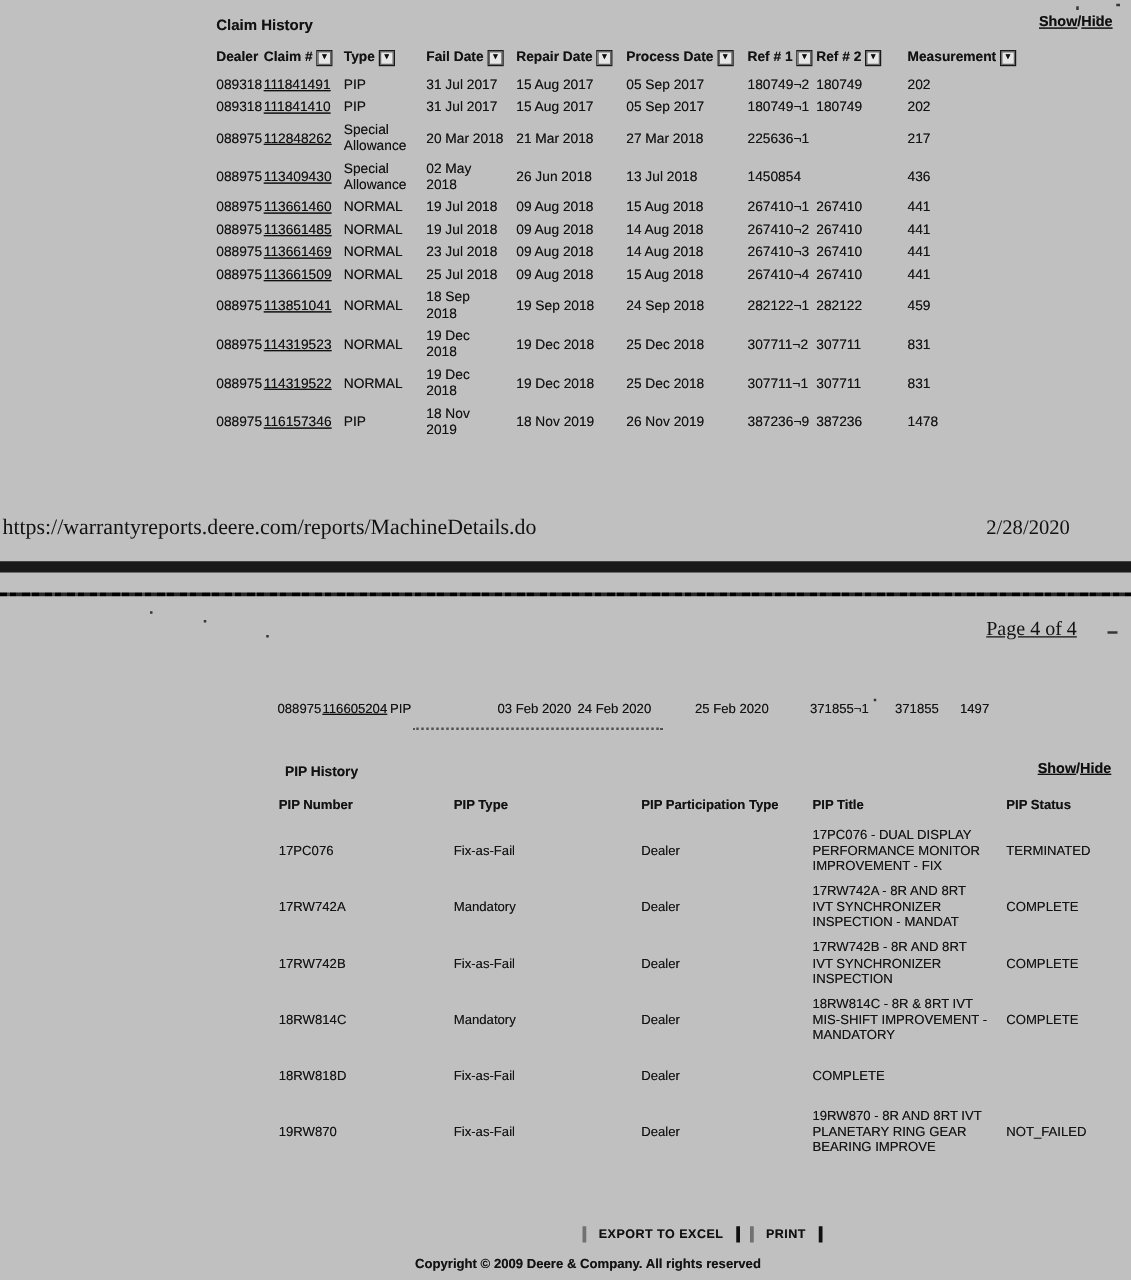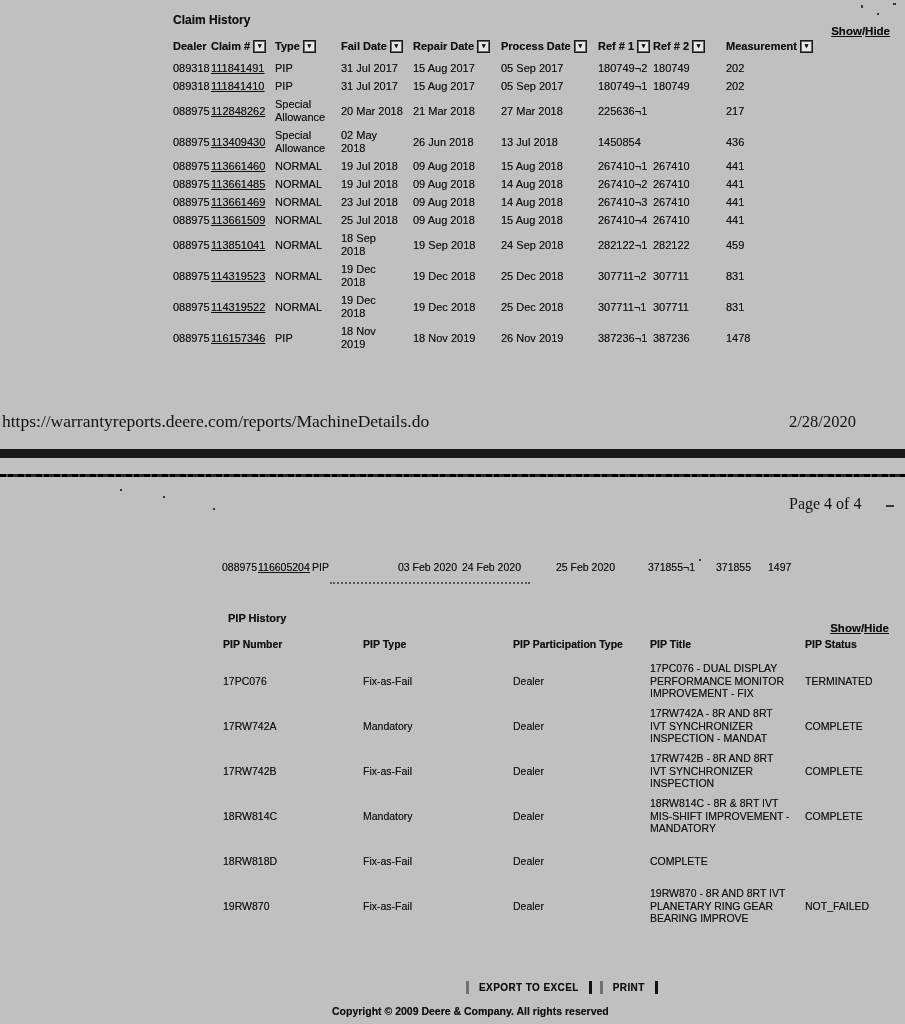--- a/index.html
+++ b/index.html
@@ -33,33 +33,33 @@
   #claim-row-cont .cell{font-size:10.5px;line-height:13px;}
 
   
   #pip-table{left:223px;top:638px;width:672px;}
   .prow{display:grid;grid-template-columns:140px 150px 137px 155px 90px;align-items:center;}
   .prow .cell{font-size:10.5px;line-height:12.5px;padding-right:14px;}
   .phead .cell{font-weight:bold;white-space:nowrap;}
   .pbody .prow{min-height:45px;}
 
   
-  .showhide{font-size:11.5px;font-weight:bold;margin-top:13px;}
+  .showhide{font-size:11.5px;font-weight:bold;}
   .showhide a{color:#141414;text-decoration:underline;}
 
   
   #print-url{left:2px;top:411px;font-size:17.5px;}
   #print-date{left:789px;top:412px;font-size:16.5px;}
 
   
   #bar-thick{left:0;top:449px;width:905px;height:9px;background:#1d1d1d;}
   #bar-thin{left:0;top:474px;width:905px;height:3px;
     background:repeating-linear-gradient(90deg,#000 0 6px,#474747 6px 8px,#000 8px 13px,#2a2a2a 13px 18px);}
 
-  #page-number{left:789px;top:495px;font-size:16px;}
+  #page-number{left:789px;top:495px;font-size:16px;text-decoration:underline;}
 
   
   #btnbar{left:466px;top:981px;display:flex;gap:8px;}
   .pbtn{display:inline-block;border-left:3px solid #d946ef;border-right:3px solid #141414;
         padding:1px 10px;font-weight:bold;font-size:10px;letter-spacing:0.4px;background:transparent;
         font-family:"Liberation Sans",sans-serif;color:#141414;}
   #copyright{left:332px;top:1005px;font-size:10.5px;font-weight:bold;}
 
   
   .nz{position:absolute;background:#3a3a3a;}
@@ -245,21 +245,21 @@
         <span class="cell">831</span>
       </div>
         <div class="crow">
         <span class="cell">088975</span>
         <a href="#" class="cell ul">116157346</a>
         <span class="cell">PIP</span>
         <span class="cell">18 Nov
 2019</span>
         <span class="cell">18 Nov 2019</span>
         <span class="cell">26 Nov 2019</span>
-        <span class="cell">387236¬1</span>
+        <span class="cell">387236¬9</span>
         <span class="cell">387236</span>
         <span class="cell">1478</span>
       </div>
       </div>
   </div>
 
   <div id="print-url" class="abs serif">https://warrantyreports.deere.com/reports/MachineDetails.do</div>
   <div id="print-date" class="abs serif">2/28/2020</div>
 
   <div id="bar-thick" class="abs"></div>

